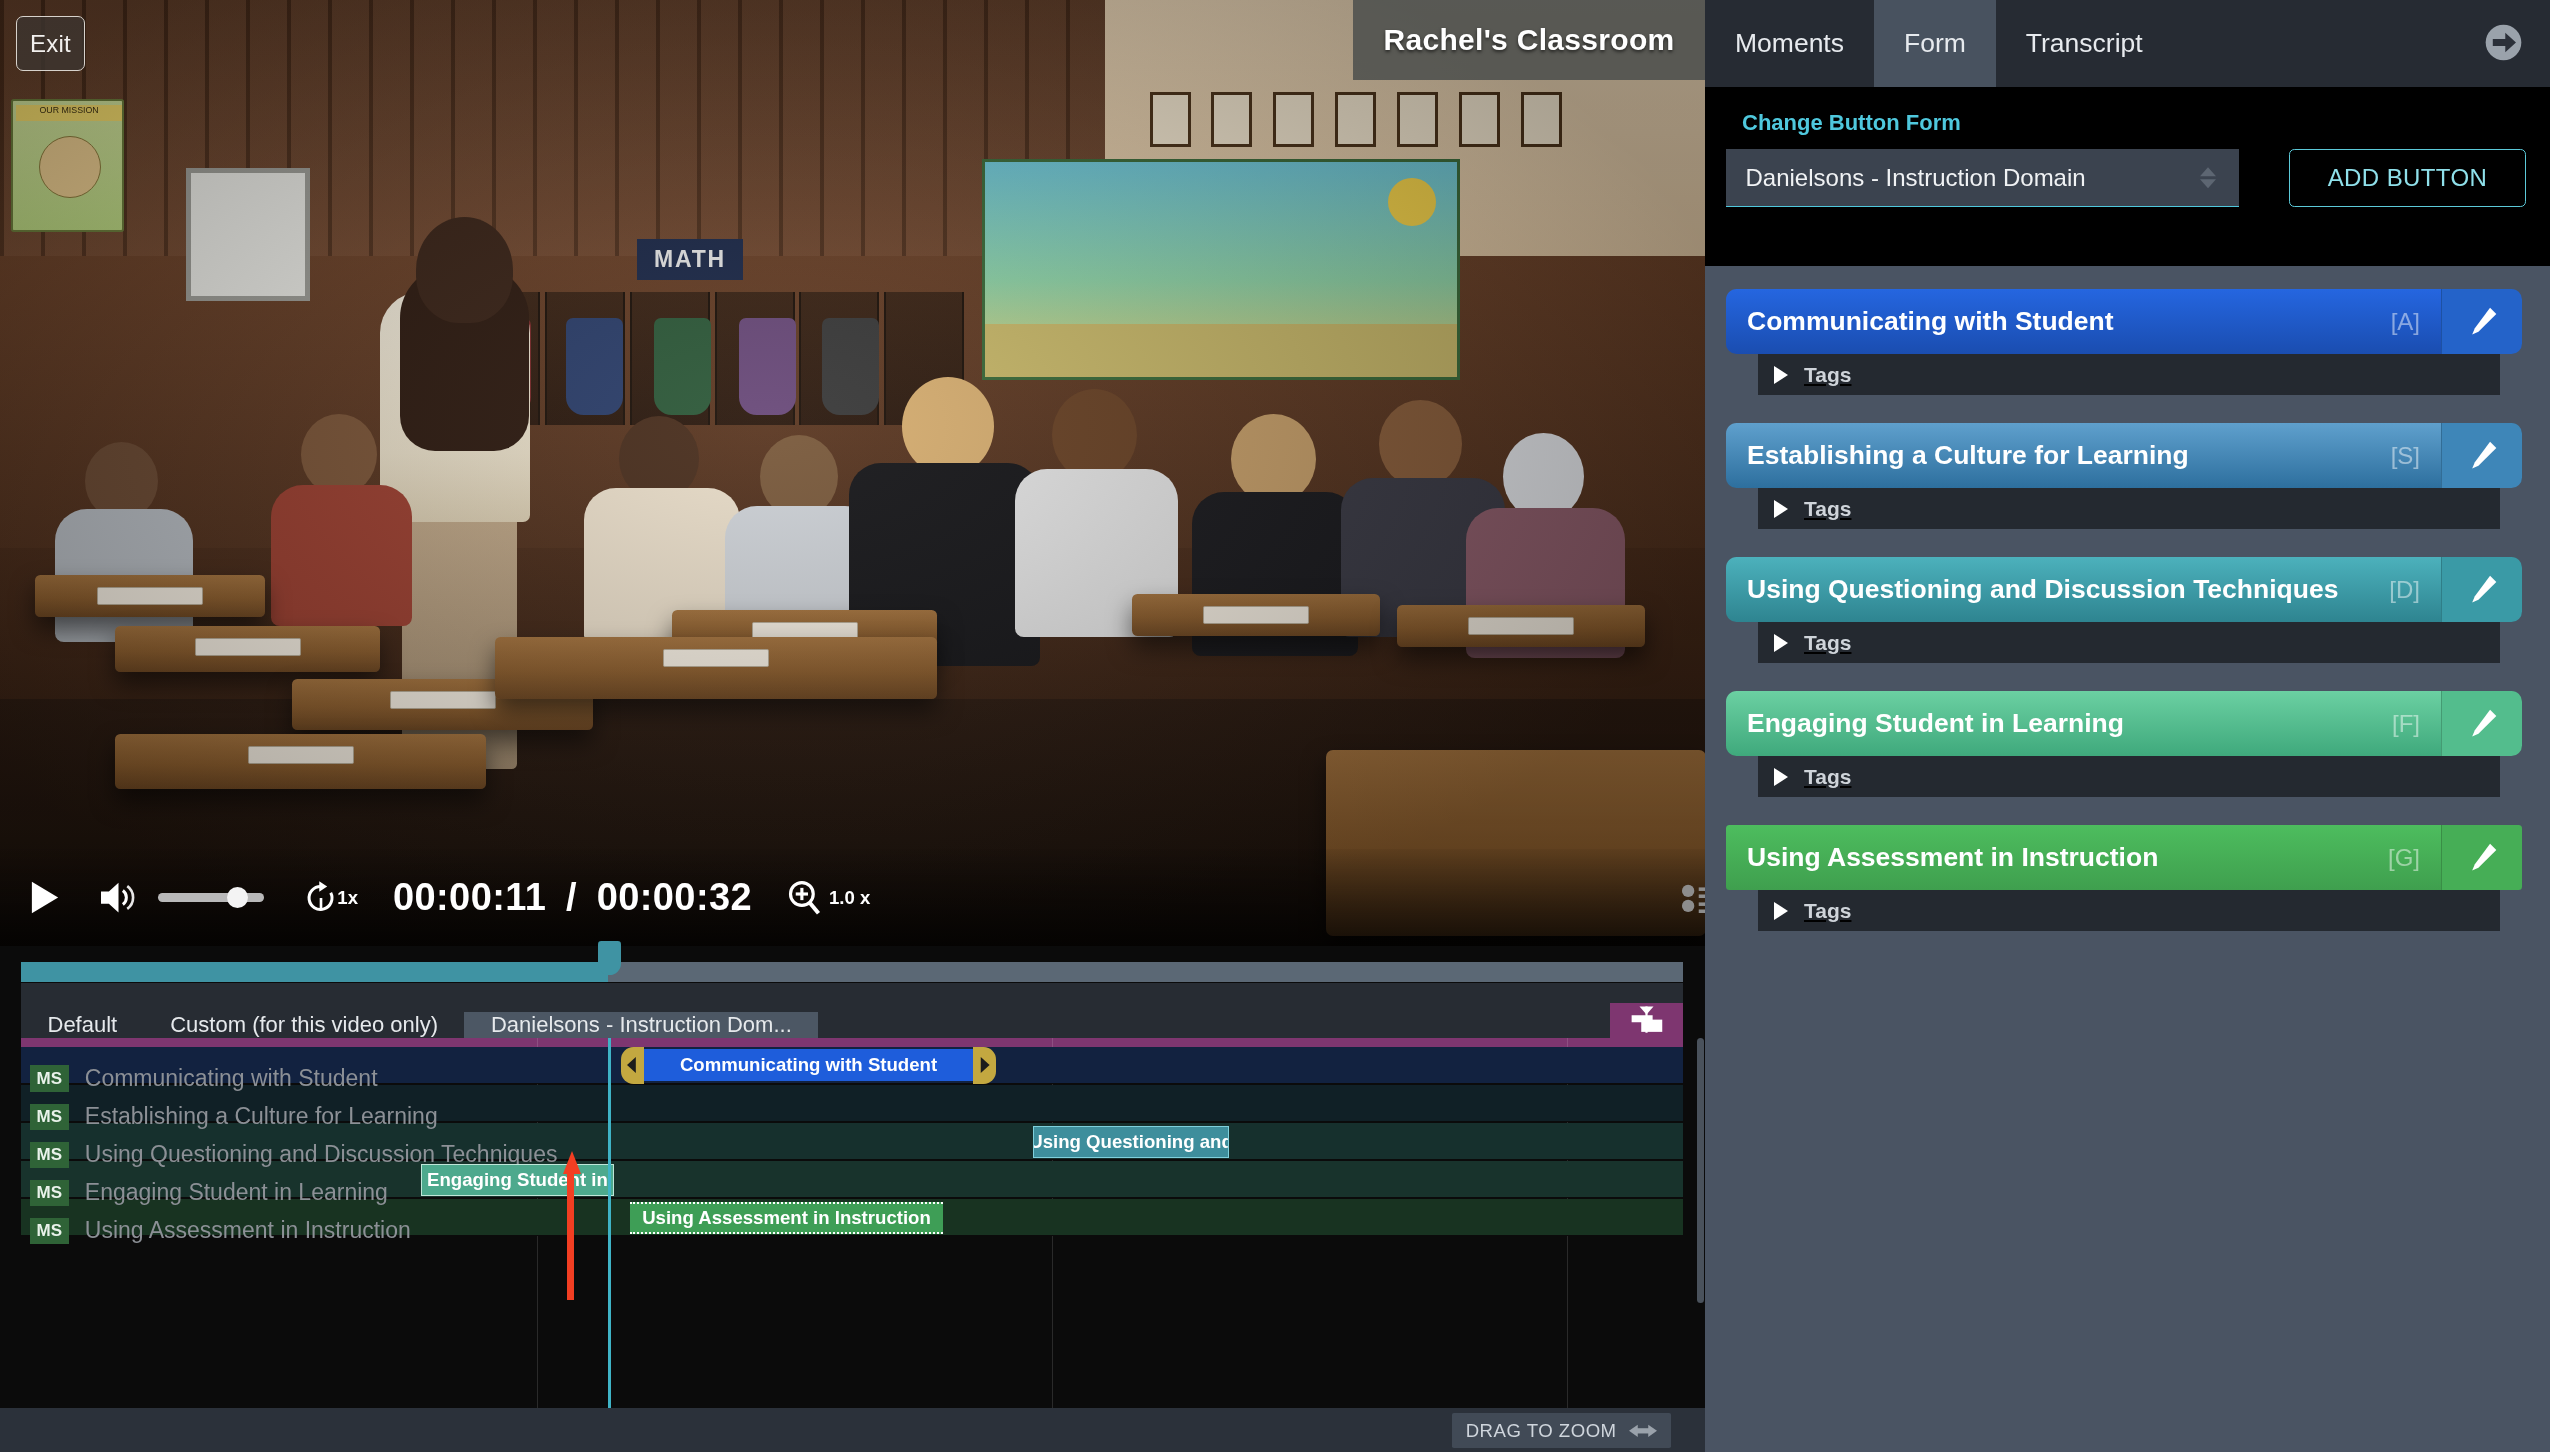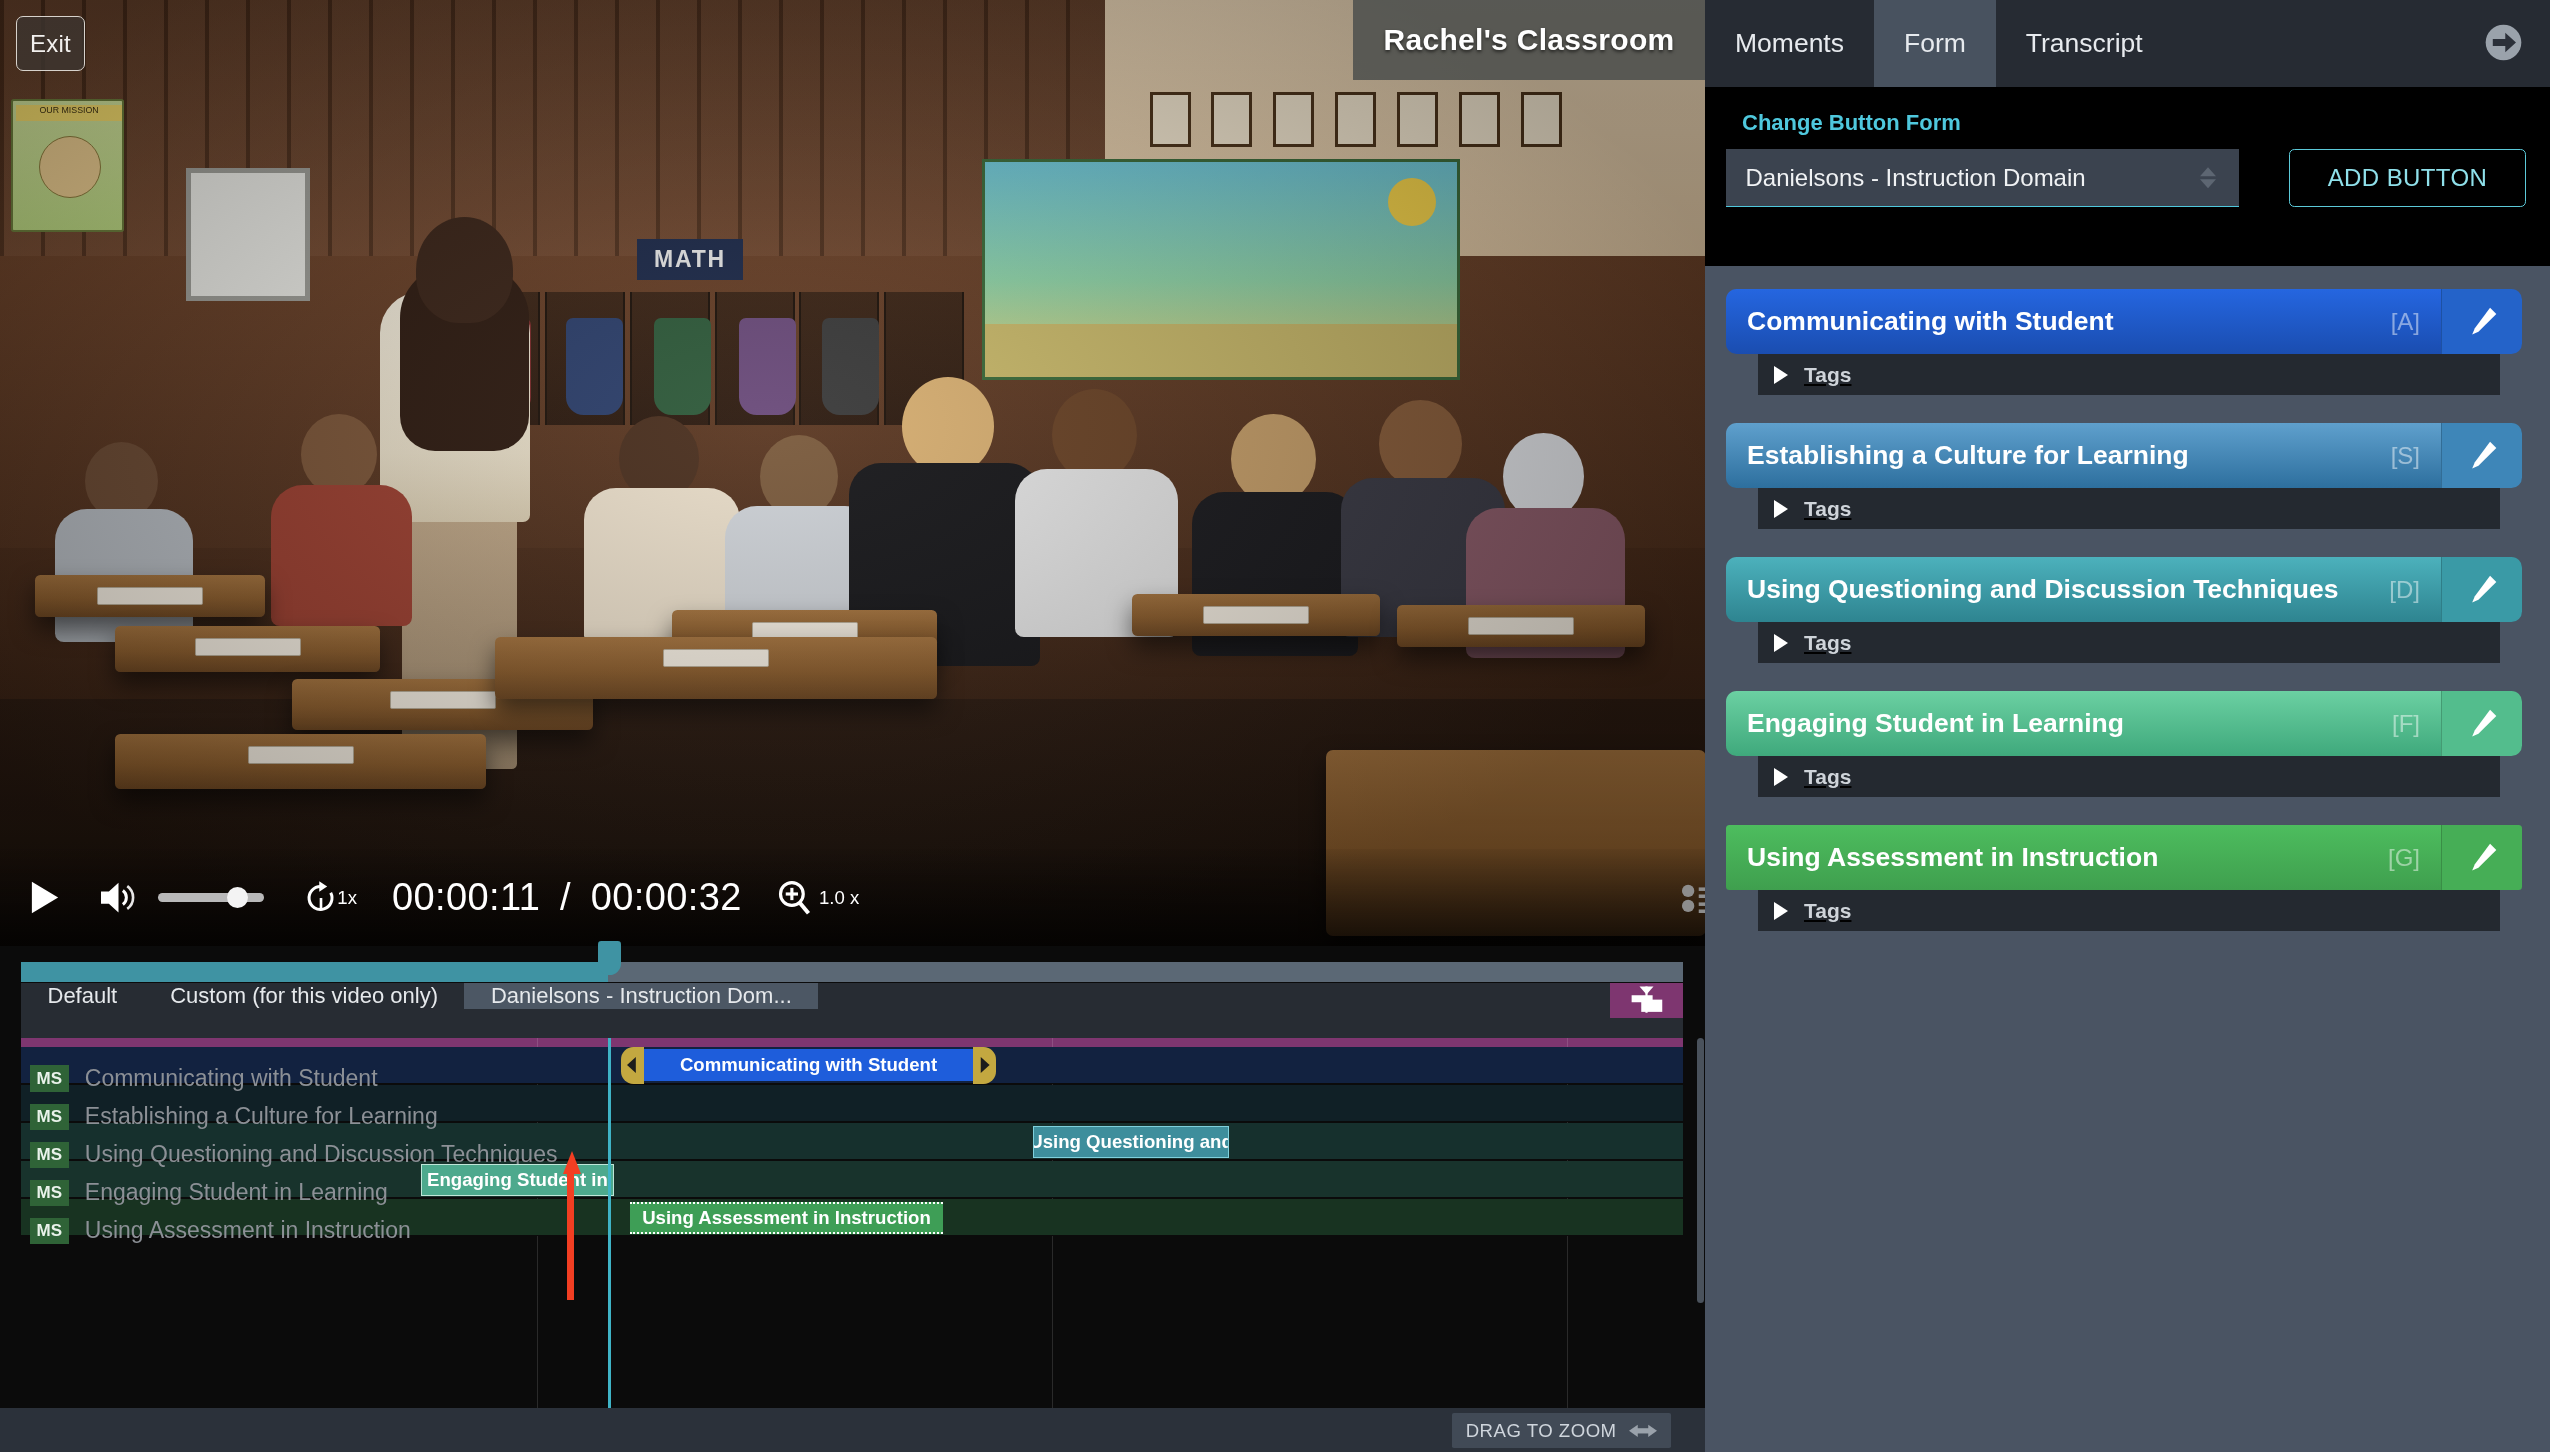--- a/index.html
+++ b/index.html
@@ -163,21 +163,21 @@
     display: flex; align-items: center; justify-content: center;
     text-shadow: 0 1.8px 3.5px rgba(0,0,0,.6);
     letter-spacing: 0.3px;
   }
 
   
   #video-controls {
     position: absolute; left: 0; bottom: 0;
     width: 1976px; height: 97px;
     background: linear-gradient(180deg, rgba(0,0,0,.05), rgba(0,0,0,.72));
-    display: flex; align-items: center;
+    display: flex; align-items: center; font-weight: bold;
   }
   .vc-icon { color:#fff; display:flex; align-items:center; }
   #play-btn { margin-left: 30px; cursor:pointer; }
   #volume-btn { margin-left: 39px; cursor:pointer; }
   #volume-slider {
     margin-left: 19.5px; width: 106px; height: 8.8px; border-radius: 4.4px;
     background: #b9b9b9; position: relative; cursor: pointer;
   }
   #volume-knob {
     position: absolute; left: 69px; top: -6.2px;
@@ -214,21 +214,21 @@
     background: #3f93a3;
     border-radius: 3.5px 3.5px 12.4px 12.4px;
     z-index: 6;
   }
 
   
   #tl-tabs {
     position: absolute; left: 21px; top: 983px;
     width: 1662px; height: 55px;
     background: #272c33;
-    display: flex; align-items: flex-start;
+    display: flex; align-items: flex-end;
   }
   .tl-tab {
     display: flex; align-items: center; padding: 0 26.5px;
     color: #e6e9ec; font-size: 22px; cursor: pointer; white-space: nowrap;
   }
   .tl-tab.active { background: #4c5764; }
   #tl-tab-spacer { flex: 1; }
   #tl-snapshot-btn {
     width: 73px; background: #7e3670;
     display: flex; align-items: center; justify-content: center; cursor: pointer;

